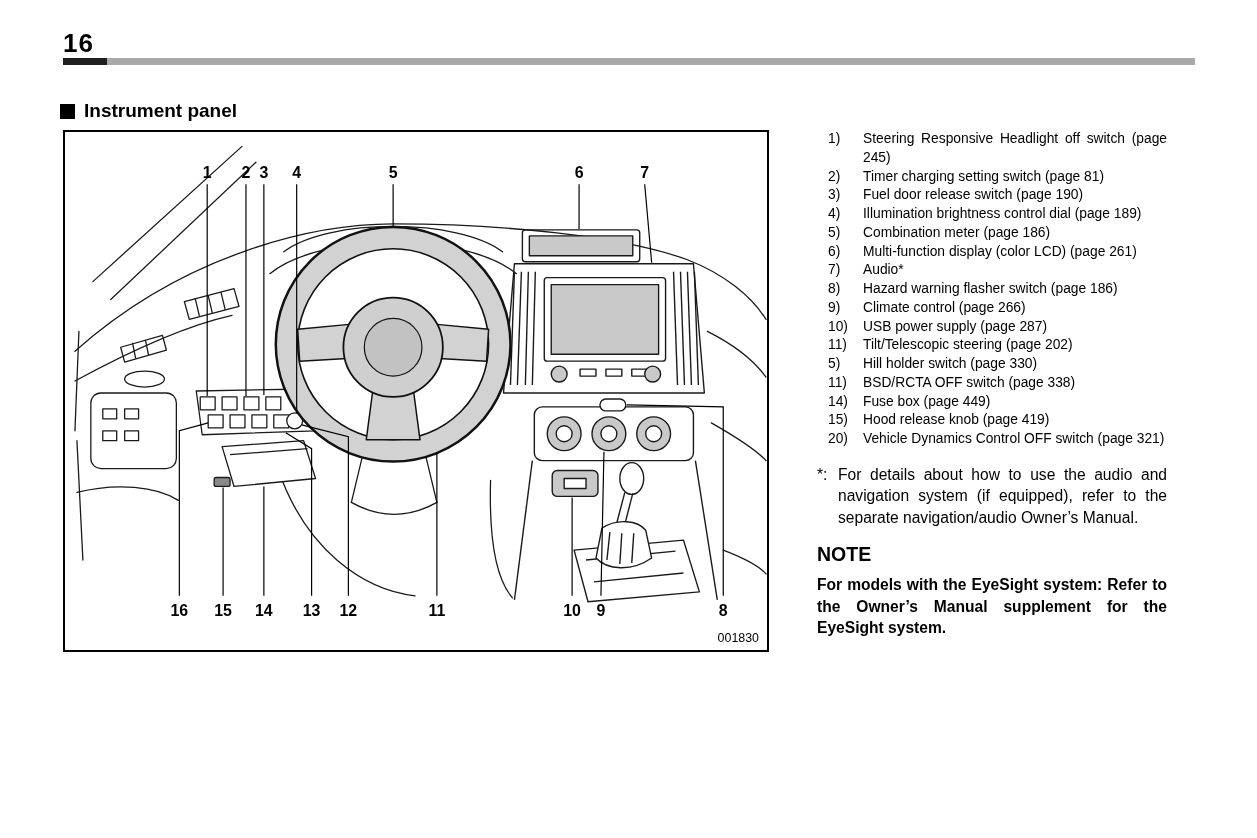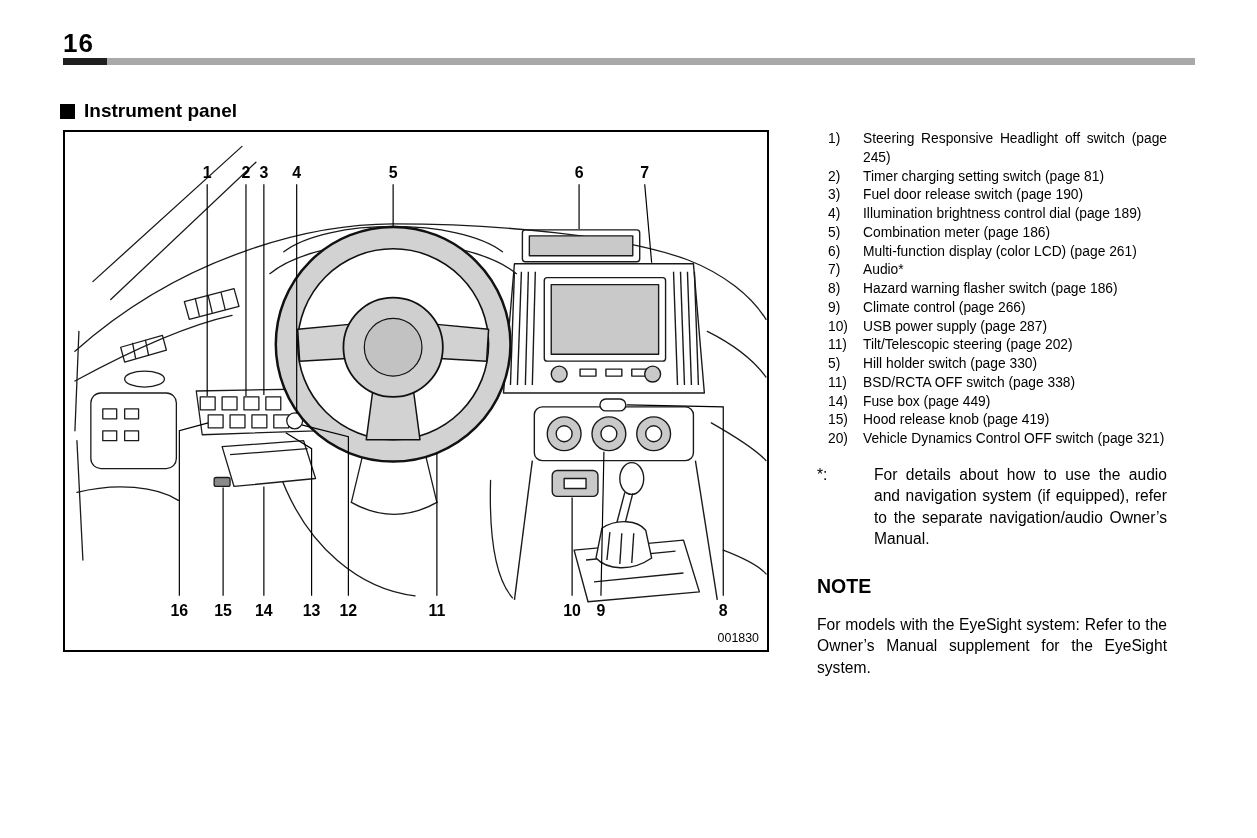--- a/index.html
+++ b/index.html
@@ -23,23 +23,23 @@
   
   .frame{left:63px;top:130px;width:706px;height:522px;border:2px solid #000;box-sizing:border-box;background:#fff;}
   .frame svg{display:block;}
 
   
   .rightcol{left:817px;top:130px;width:350px;}
   .legend{padding-left:11px;}
   .li{display:grid;grid-template-columns:35px 1fr;font-size:13.8px;line-height:1.36;}
   .li .lt{text-align:justify;}
   .footnote{margin-top:15px;display:grid;grid-template-columns:21px 1fr;font-size:15.6px;line-height:1.38;}
-  .footnote .fn-text{text-align:justify;margin-left:36px;}
-  .note-title{margin-top:25px;font-size:19.5px;font-weight:bold;}
-  .note-body{margin-top:16px;font-size:15.6px;font-weight:normal;line-height:1.38;text-align:justify;}
+  .footnote .fn-text{text-align:justify;}
+  .note-title{margin-top:15px;font-size:19.5px;font-weight:bold;}
+  .note-body{margin-top:8px;font-size:15.6px;font-weight:bold;line-height:1.38;text-align:justify;}
 </style>
 </head>
 <body>
 
 <div class="abs page-num">16</div>
 <div class="abs head-rule"></div>
 <div class="abs head-rule-dark"></div>
 
 <div class="abs section">
   <span class="sq"></span>

